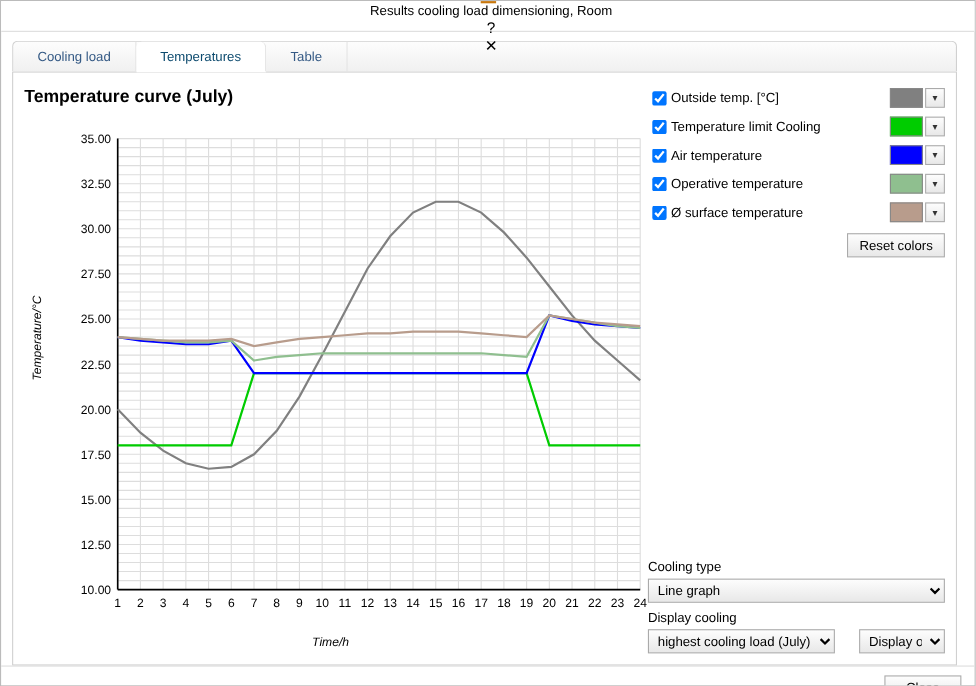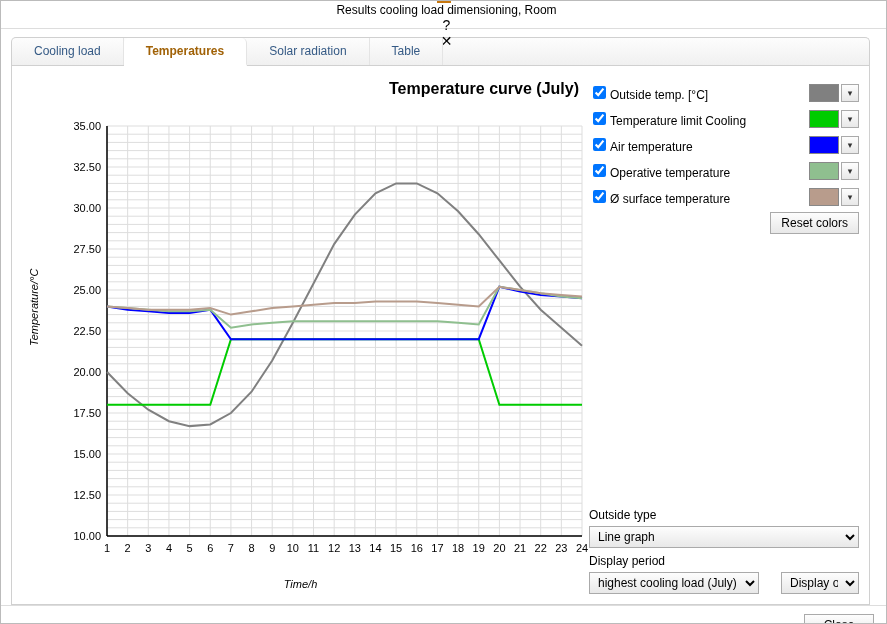--- a/index.html
+++ b/index.html
@@ -47,39 +47,38 @@
     border-radius: 5px 5px 0 0;
   }
   .tab {
     padding: 6px 22px;
     color: #355a85;
     border-right: 1px solid #e4e4e4;
     cursor: default;
   }
   .tab.active {
     background: #fff;
-    color: #a16207;
+    color: #0c4a6e;
     border-bottom: 2px solid #fff;
     margin-bottom: -1px;
     border-radius: 5px 5px 0 0;
-    font-weight: bold;
   }
   .panel {
     border: 1px solid #d0d0d0;
     background: #fff;
     padding: 10px;
     height: 540px;
     display: flex;
   }
   .chart-area {
     flex: 1;
     position: relative;
   }
   .chart-title {
-    text-align: right;
+    text-align: left;
     font-weight: bold;
     font-size: 16px;
     margin: 4px 0 10px;
   }
   .ylabel {
     position: absolute;
     left: 6px;
     top: 270px;
     transform: rotate(-90deg);
     transform-origin: left top;
@@ -95,21 +94,21 @@
     font-size: 11px;
   }
   .side {
     width: 280px;
     padding-left: 10px;
     display: flex;
     flex-direction: column;
   }
   .legend-item {
     display: flex;
-    align-items: flex-end;
+    align-items: center;
     height: 26px;
   }
   .legend-item input[type=checkbox] { margin-right: 4px; }
   .legend-item .label { flex: 1; }
   .swatch {
     width: 30px; height: 18px;
     border: 1px solid #888;
     margin-right: 2px;
   }
   .dd {
@@ -159,21 +158,20 @@
   <div class="icon"></div>
   <div class="title">Results cooling load dimensioning, Room</div>
   <div class="btn">?</div>
   <div class="btn">✕</div>
 </div>
 
 <div class="content">
   <div class="tabs">
     <div class="tab">Cooling load</div>
     <div class="tab active">Temperatures</div>
-    <div class="tab">Solar radiation</div>
     <div class="tab">Table</div>
   </div>
 
   <div class="panel">
     <div class="chart-area">
       <div class="chart-title">Temperature curve (July)</div>
       <div class="ylabel">Temperature/°C</div>
       <svg id="chart-svg" width="540" height="460" style="position:absolute; top:40px; left:30px;">
           <line x1="55" y1="10" x2="55" y2="420" class="grid"></line>
           <text x="55" y="436" text-anchor="middle">1</text>
@@ -327,26 +325,26 @@
             <span class="label">Ø surface temperature</span>
             <div class="swatch" style="background:#b89c8c"></div>
             <div class="dd">▾</div>
           </div>
         </div>
       <div class="reset-row">
         <button class="btn-classic">Reset colors</button>
       </div>
       <div class="spacer"></div>
 
-      <div class="field-label">Outside type</div>
+      <div class="field-label">Cooling type</div>
       <select class="classic">
         <option>Line graph</option>
       </select>
 
-      <div class="field-label">Display period</div>
+      <div class="field-label">Display cooling</div>
       <div class="row2">
         <select class="classic">
           <option>highest cooling load (July)</option>
         </select>
         <select class="classic">
           <option>Display of CDD (24h)</option>
         </select>
       </div>
     </div>
   </div>

